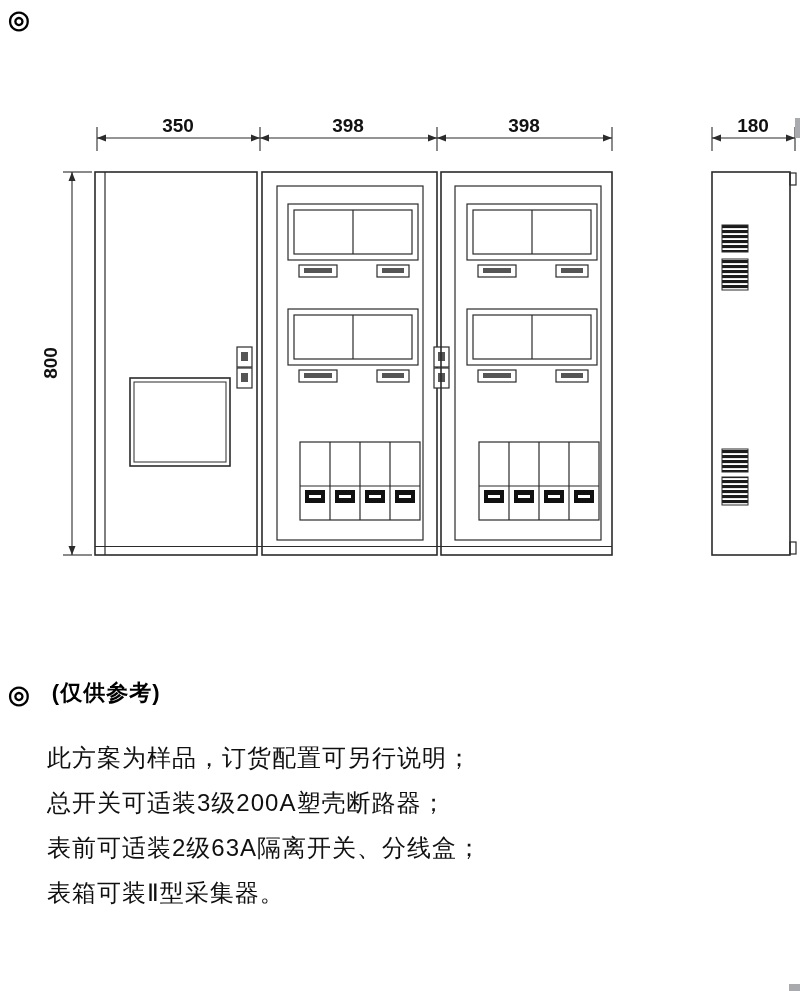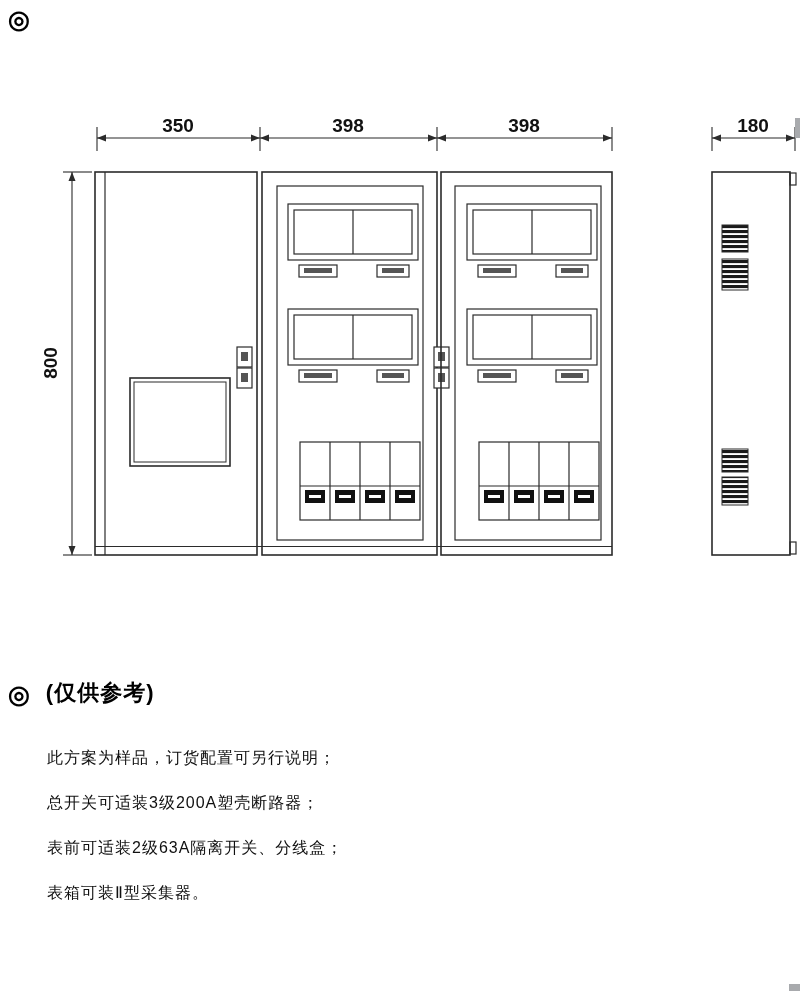--- a/index.html
+++ b/index.html
@@ -16,25 +16,25 @@
   .heading {
     position: absolute;
     display: flex; align-items: center; gap: 10px;
     font-weight: 700; color: #000;
     letter-spacing: 2px;
     white-space: nowrap;
   }
   #h1 { top: 6px; left: 8px; font-size: 27px; }
   #h2 { top: 678px; left: 8px; font-size: 29px; }
   .bullseye { font-size: 25px; line-height: 1; letter-spacing: 0; position: relative; top: 1px; }
-  .h2-sub { font-size: 22px; font-weight: 700; letter-spacing: 1px; margin-left: 6px; }
+  .h2-sub { font-size: 22px; font-weight: 700; letter-spacing: 1px; margin-left: 12px; }
   .drawing { position: absolute; top: 105px; left: 0; width: 800px; height: 480px; }
   .config { position: absolute; top: 735px; left: 47px; right: 10px; }
   .config p {
-    margin: 0; font-size: 16px; line-height: 45px;
+    margin: 0; font-size: 24px; line-height: 45px;
     color: #101010; white-space: nowrap; letter-spacing: 1px;
   }
   .artifact { position: absolute; background: #a8aaad; }
   .artifact.top { right: 0; top: 118px; width: 5px; height: 20px; }
   .artifact.bottom { right: 0; top: 984px; width: 11px; height: 7px; }
 </style>
 </head>
 <body>
 
 <div class="page">

